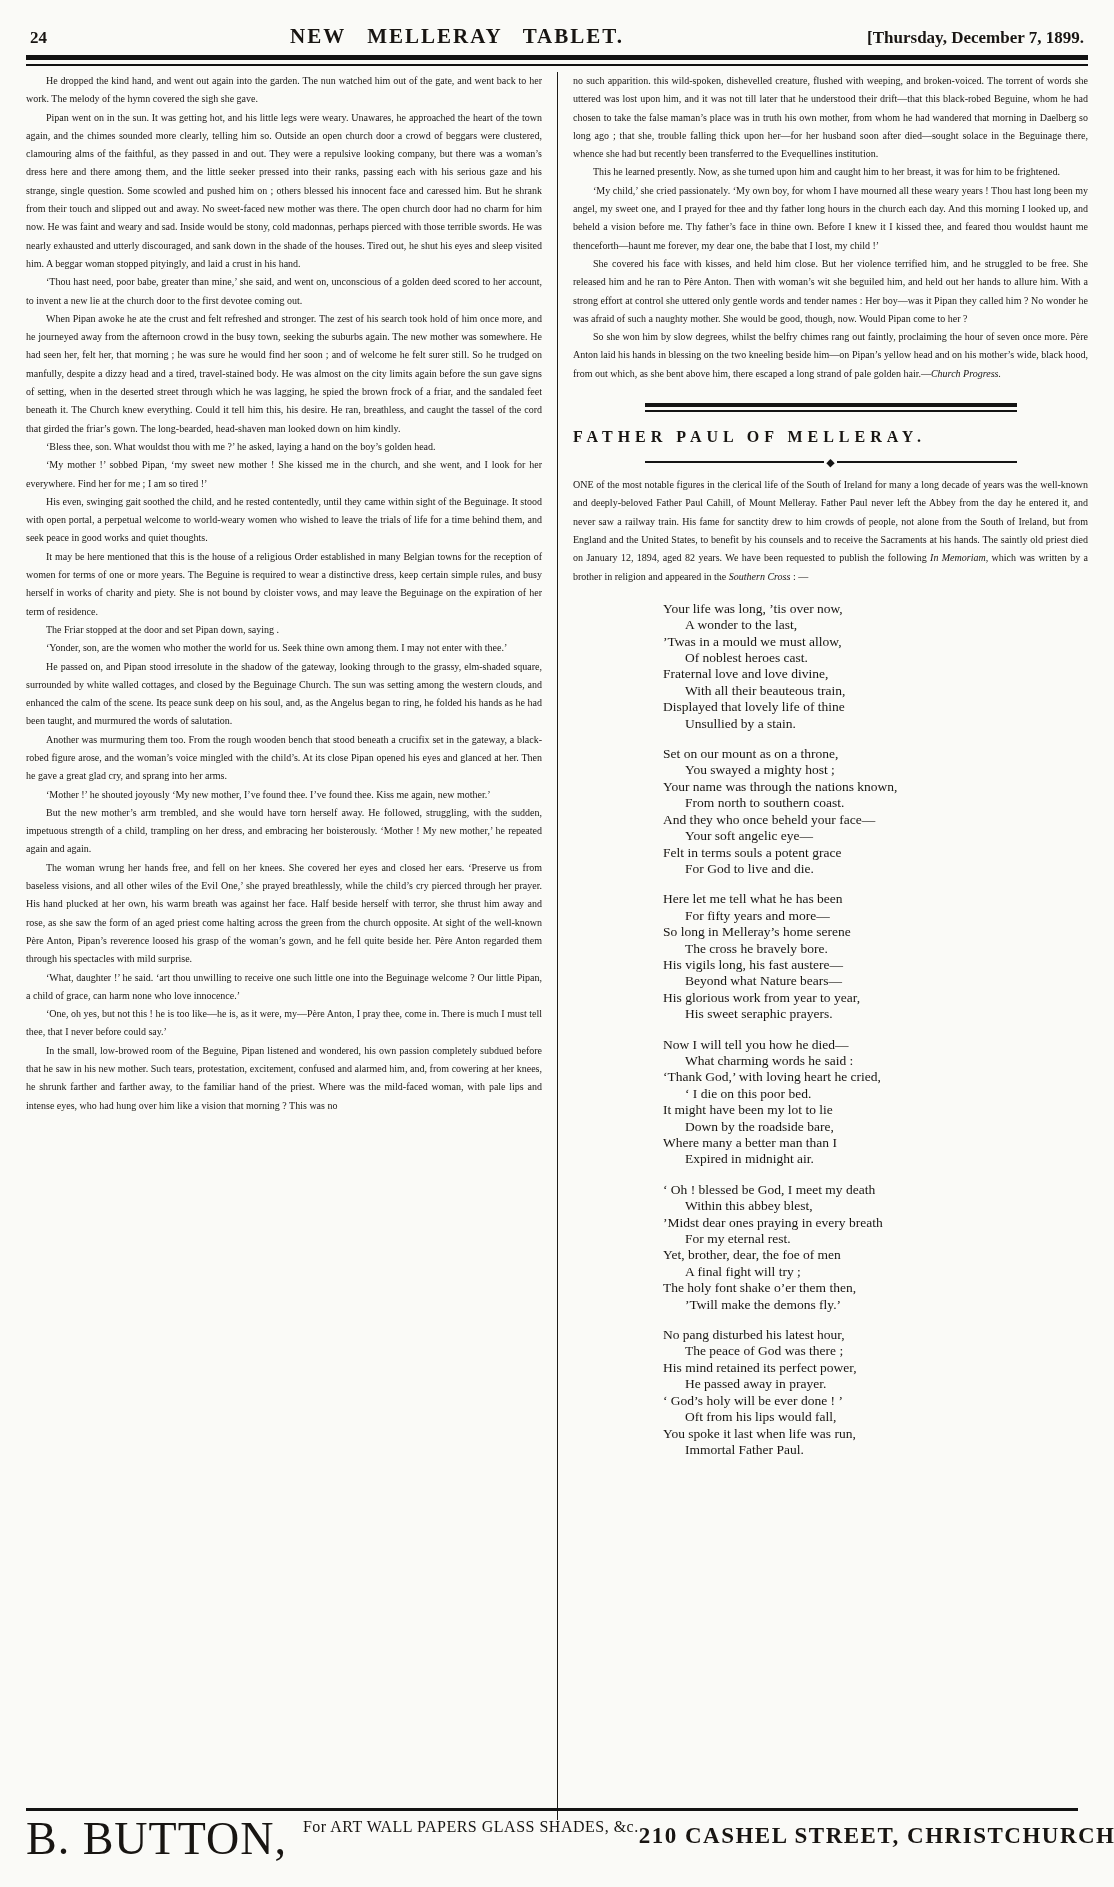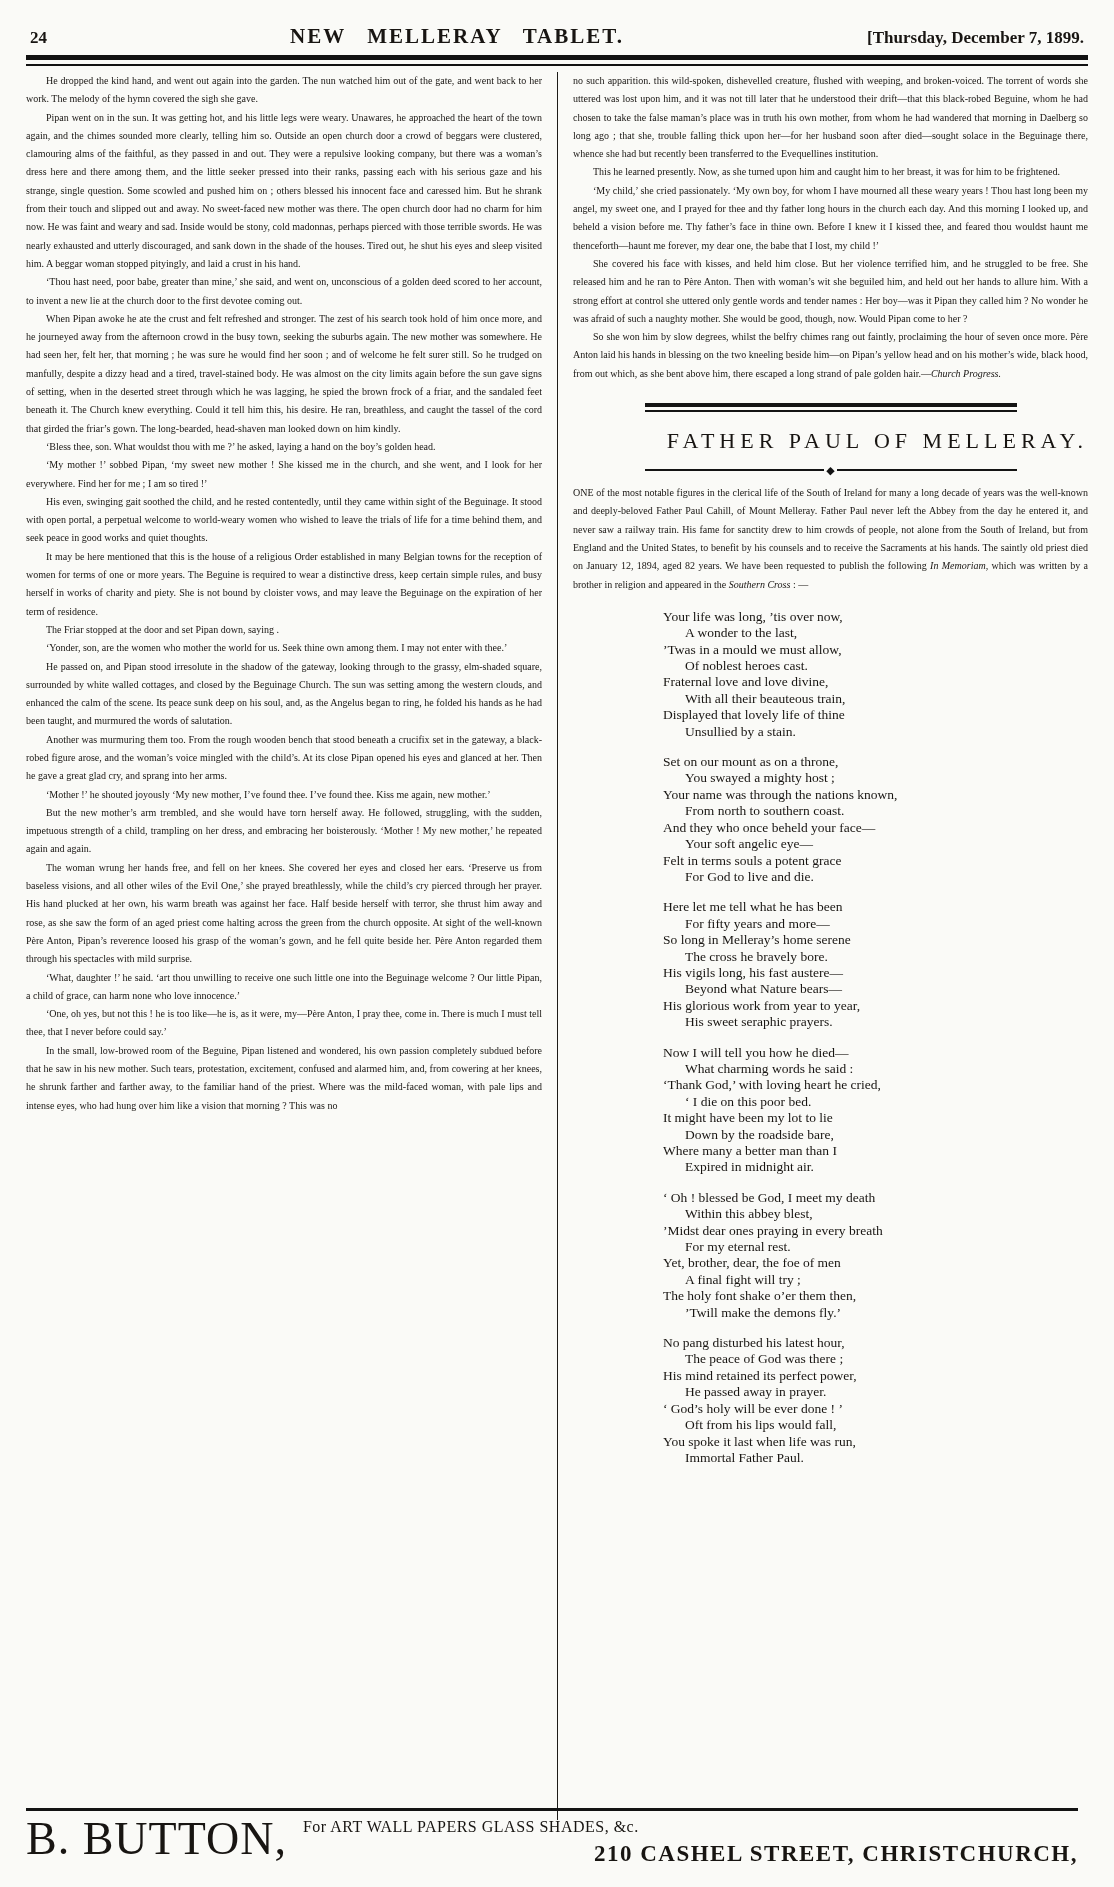--- a/index.html
+++ b/index.html
@@ -17,34 +17,34 @@
   .rule-double{border-top:5px solid #121212;border-bottom:2px solid #121212;height:4px;margin-top:4px}
   .columns{display:flex;margin-top:6px;height:1748px;overflow:hidden}
   .col{width:50%;box-sizing:border-box}
   .col-left{padding-right:15px}
   .col-right{border-left:1.5px solid #1d1b18;padding-left:15px}
   .col p{margin:0;font-size:10px;line-height:18.3px;text-align:justify;text-indent:20px}
   .col p.noindent{text-indent:0}
   .italic{font-style:italic}
   .sect-rule{width:372px;margin:20px auto 6px auto;border-top:4px solid #141414;padding-top:3px}
   .sect-rule-inner{border-top:2px solid #141414;height:0}
-  .art-head{font-size:22px;font-weight:normal;letter-spacing:5px;text-align:right;margin:16px 0 0 0}
+  .art-head{font-size:16px;font-weight:bold;letter-spacing:5px;text-align:left;margin:16px 0 0 0}
   .diamond-rule{display:flex;align-items:center;width:372px;margin:12px auto 10px auto}
   .dline{flex:1;height:0;border-top:2px solid #141414}
   .diamond{font-size:11px;line-height:8px;padding:0 2px;color:#141414}
   .intro{margin-top:6px !important}
   .poem{padding-left:90px;margin-top:15px;font-size:13.5px;line-height:16.4px}
   .stanza{margin-bottom:14px}
   .poem-line{white-space:nowrap}
   .poem-line.indent{padding-left:22px}
   .footer{position:absolute;left:26px;right:36px;top:1808px}
   .footer-rule{border-top:3.5px solid #131313;margin-bottom:2px}
   .footer-row{display:flex;align-items:flex-start}
   .advertiser{font-size:46px;line-height:52px;letter-spacing:1px;white-space:nowrap}
-  .footer-right{flex:1;display:flex;flex-direction:column;padding-top:5px;min-width:0}
+  .footer-right{flex:1;display:flex;flex-direction:row;padding-top:5px;min-width:0}
   .ad-line{font-size:16px;letter-spacing:.5px;padding-left:16px;white-space:nowrap}
   .address{font-size:23px;font-weight:bold;letter-spacing:1.5px;text-align:right;margin-top:5px;white-space:nowrap}
 </style>
 </head>
 <body>
 
 <div class="page">
 
   <div class="header">
     <span class="pgnum">24</span>

